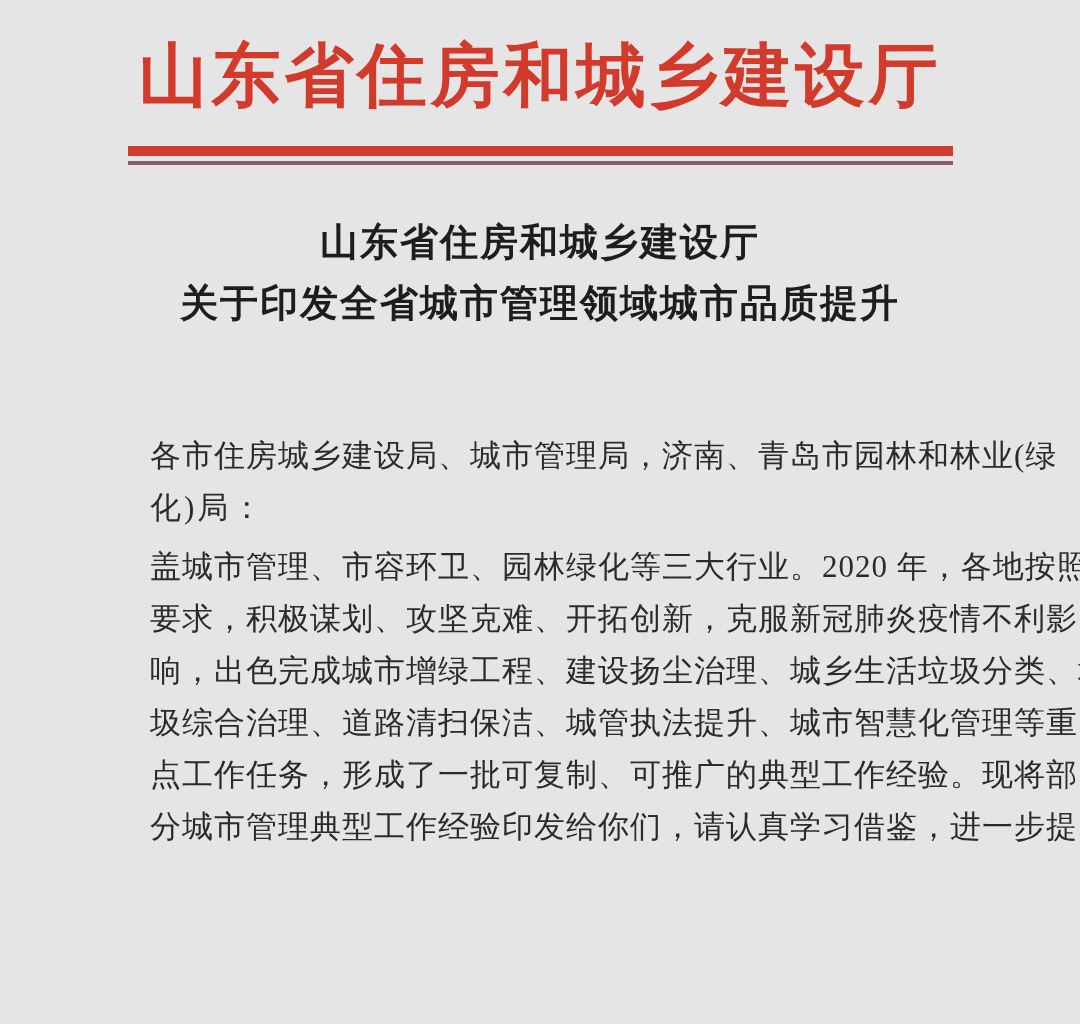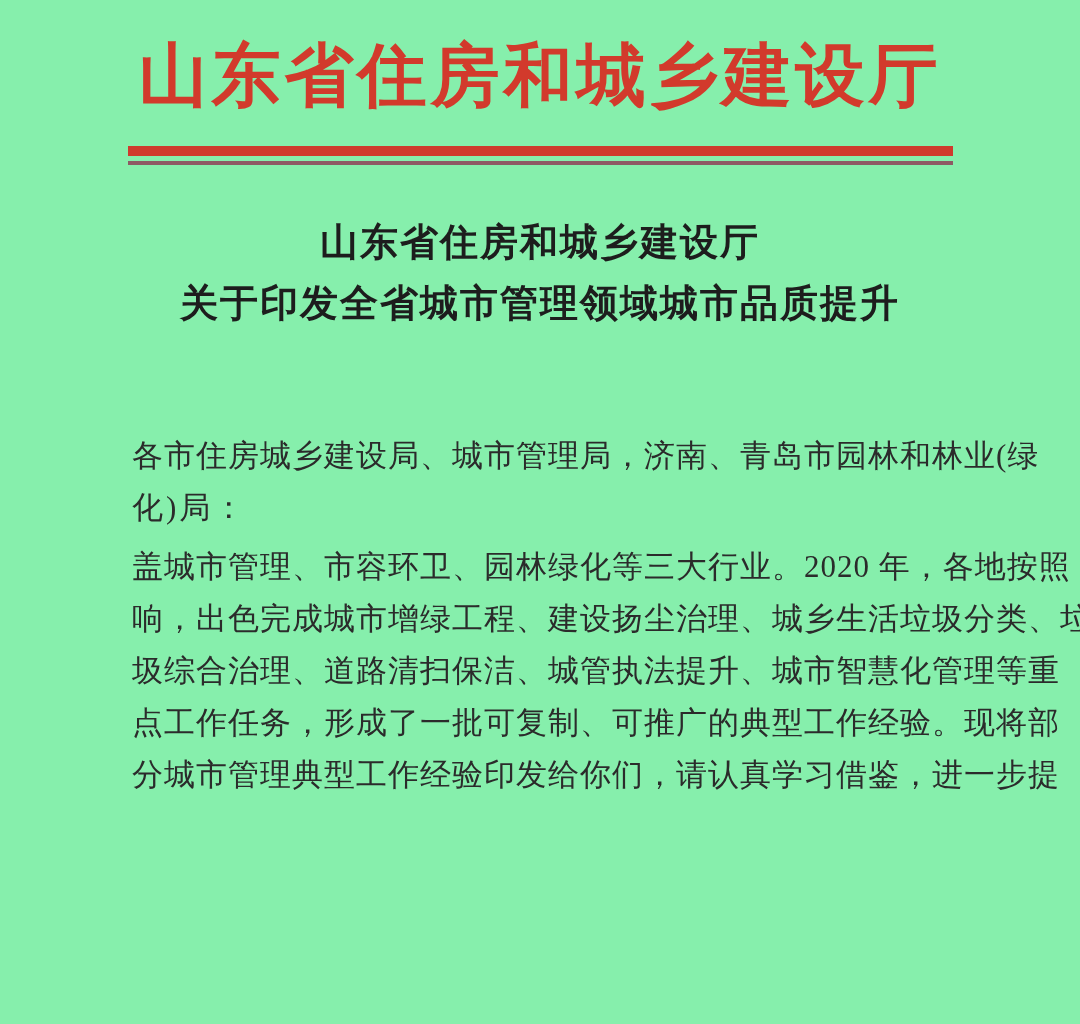--- a/index.html
+++ b/index.html
@@ -58,21 +58,21 @@
     font-size: 38px;
     font-weight: 700;
     line-height: 61px;
     letter-spacing: 2px;
     white-space: nowrap;
   }
   
   .body-text {
     position: absolute;
     top: 430px;
-    left: 132px;
+    left: 150px;
     width: 808px;
     color: #2b2b2b;
   }
   .para { margin: 0; }
   .para + .para { margin-top: 7px; }
   .bline {
     font-size: 31px;
     line-height: 52px;
     letter-spacing: 1px;
     text-align: justify;
@@ -85,41 +85,42 @@
     text-align-last: left;
     letter-spacing: 3px;
   }
   .bline--indent {
     text-indent: 62px;
   }
 </style>
 </head>
 <body>
 
-<div class="page" style="background: #86efac;">
+<div class="page" style="background: #e5e5e5;">
 
   <div class="masthead" style="color: rgb(210, 58, 44);">山东省住房和城乡建设厅</div>
 
   <div class="rule-thick" style="background: rgb(207, 59, 45);"></div>
   <div class="rule-thin" style="background: rgb(142, 90, 100);"></div>
 
   <div class="doc-title" style="color: rgb(29, 29, 29);">
     <div class="tline">山东省住房和城乡建设厅</div>
     <div class="tline">关于印发全省城市管理领域城市品质提升</div>
   </div>
 
   <div class="body-text" style="color: rgb(43, 43, 43);">
 
     <div class="para">
       <div class="bline">各市住房城乡建设局、城市管理局，济南、青岛市园林和林业(绿</div>
       <div class="bline bline--open">化)局：</div>
     </div>
 
     <div class="para">
       <div class="bline">盖城市管理、市容环卫、园林绿化等三大行业。2020 年，各地按照</div>
+      <div class="bline">要求，积极谋划、攻坚克难、开拓创新，克服新冠肺炎疫情不利影</div>
       <div class="bline">响，出色完成城市增绿工程、建设扬尘治理、城乡生活垃圾分类、垃</div>
       <div class="bline">圾综合治理、道路清扫保洁、城管执法提升、城市智慧化管理等重</div>
       <div class="bline">点工作任务，形成了一批可复制、可推广的典型工作经验。现将部</div>
       <div class="bline">分城市管理典型工作经验印发给你们，请认真学习借鉴，进一步提</div>
     </div>
 
   </div>
 
 </div>
 

